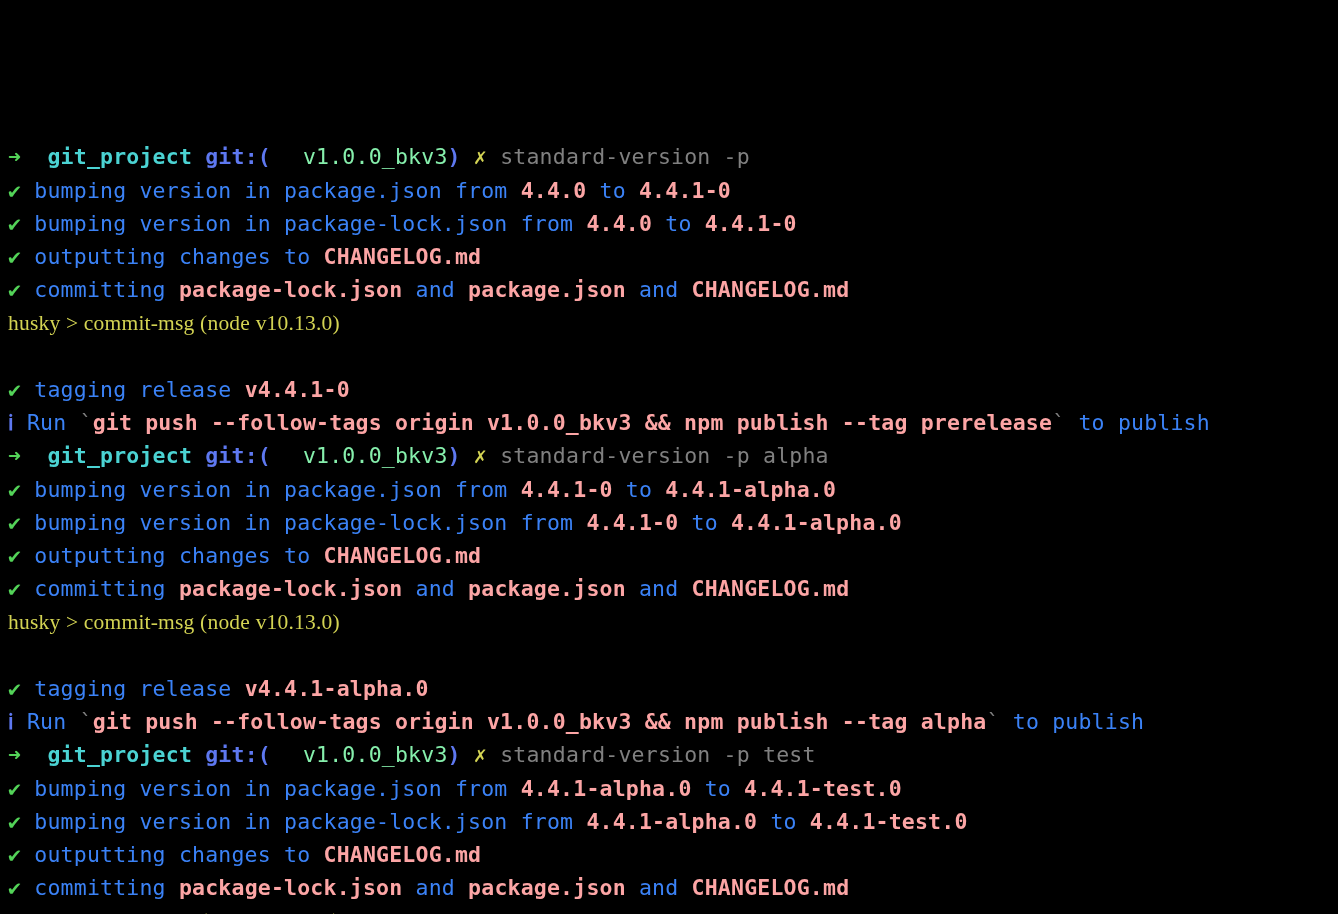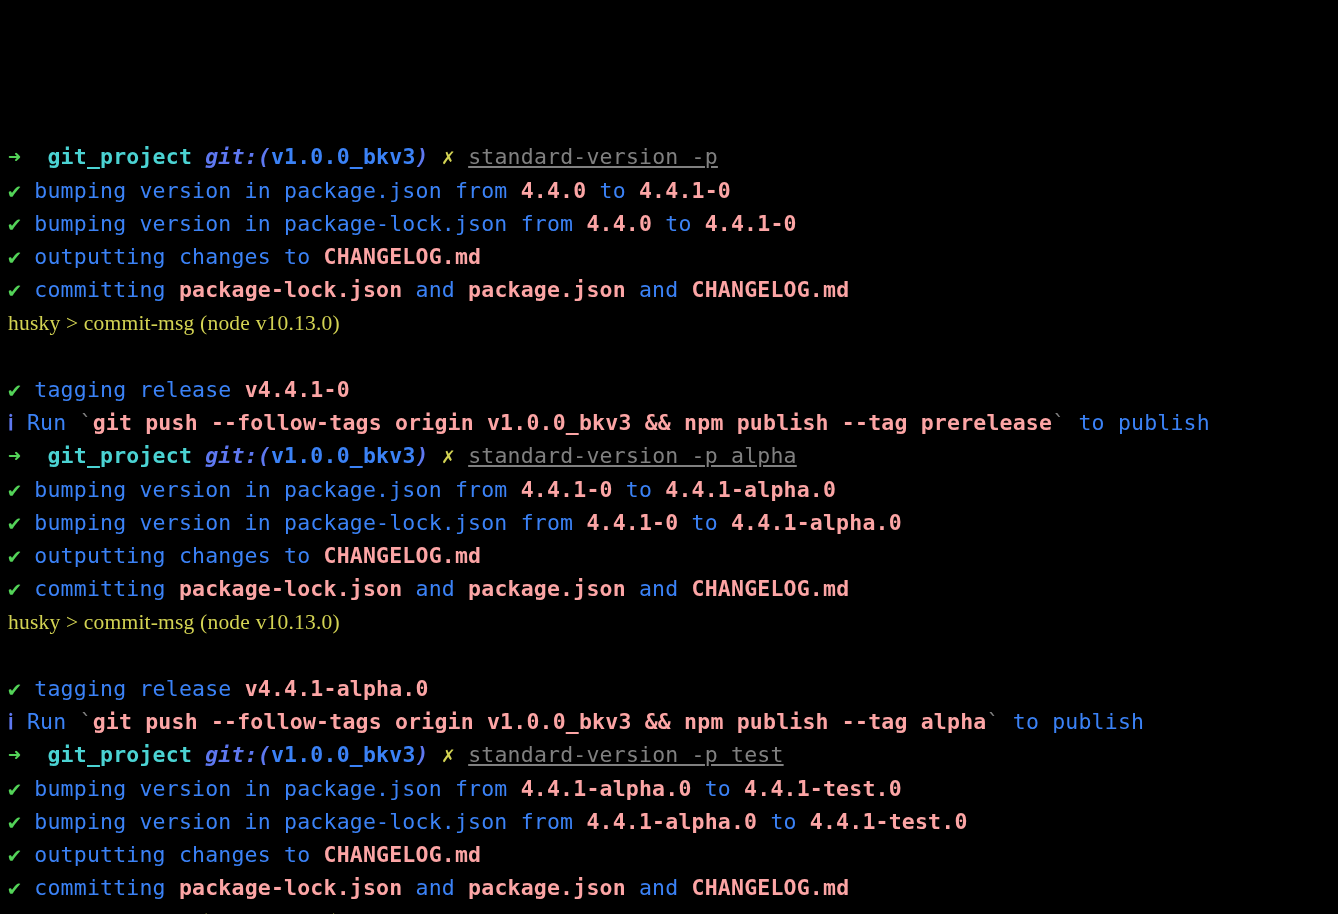--- a/index.html
+++ b/index.html
@@ -8,25 +8,25 @@
     background: #000000;
     font-family: "Menlo", "Consolas", "DejaVu Sans Mono", monospace;
     font-size: 21.5px;
     line-height: 1.54;
     color: #c8c8c8;
     white-space: pre;
     letter-spacing: 0.2px;
   }
   .arrow   { color: #53d358; font-weight: bold; }
   .cyan    { color: #4bd3d3; font-weight: bold; }
-  .blue    { color: #5e78f0; font-weight: bold; font-style: italic; }
-  .red     { color: #3b82f6; font-weight: bold; }
+  .blue    { color: #5e78f0; font-weight: bold; }
+  .red     { color: #86efac; font-weight: normal; margin-left: 32px; }
   .yellowB { color: #d3d353; font-weight: bold; }
   .yellow  { color: #d3d353; font-family: Liberation Serif, serif; }
-  .cmd     { color: #808080; text-decoration: underline; }
+  .cmd     { color: #808080; }
   .check   { color: #53d358; font-weight: bold; }
   .dim     { color: #3b82f6; }
   .bold    { color: #fca5a5; font-weight: bold; }
   .info    { color: #5e78f0; font-weight: bold; }
   .grey    { color: #808080; }
   .line    { display: block; }
 </style>
 </head>
 <body>
 

